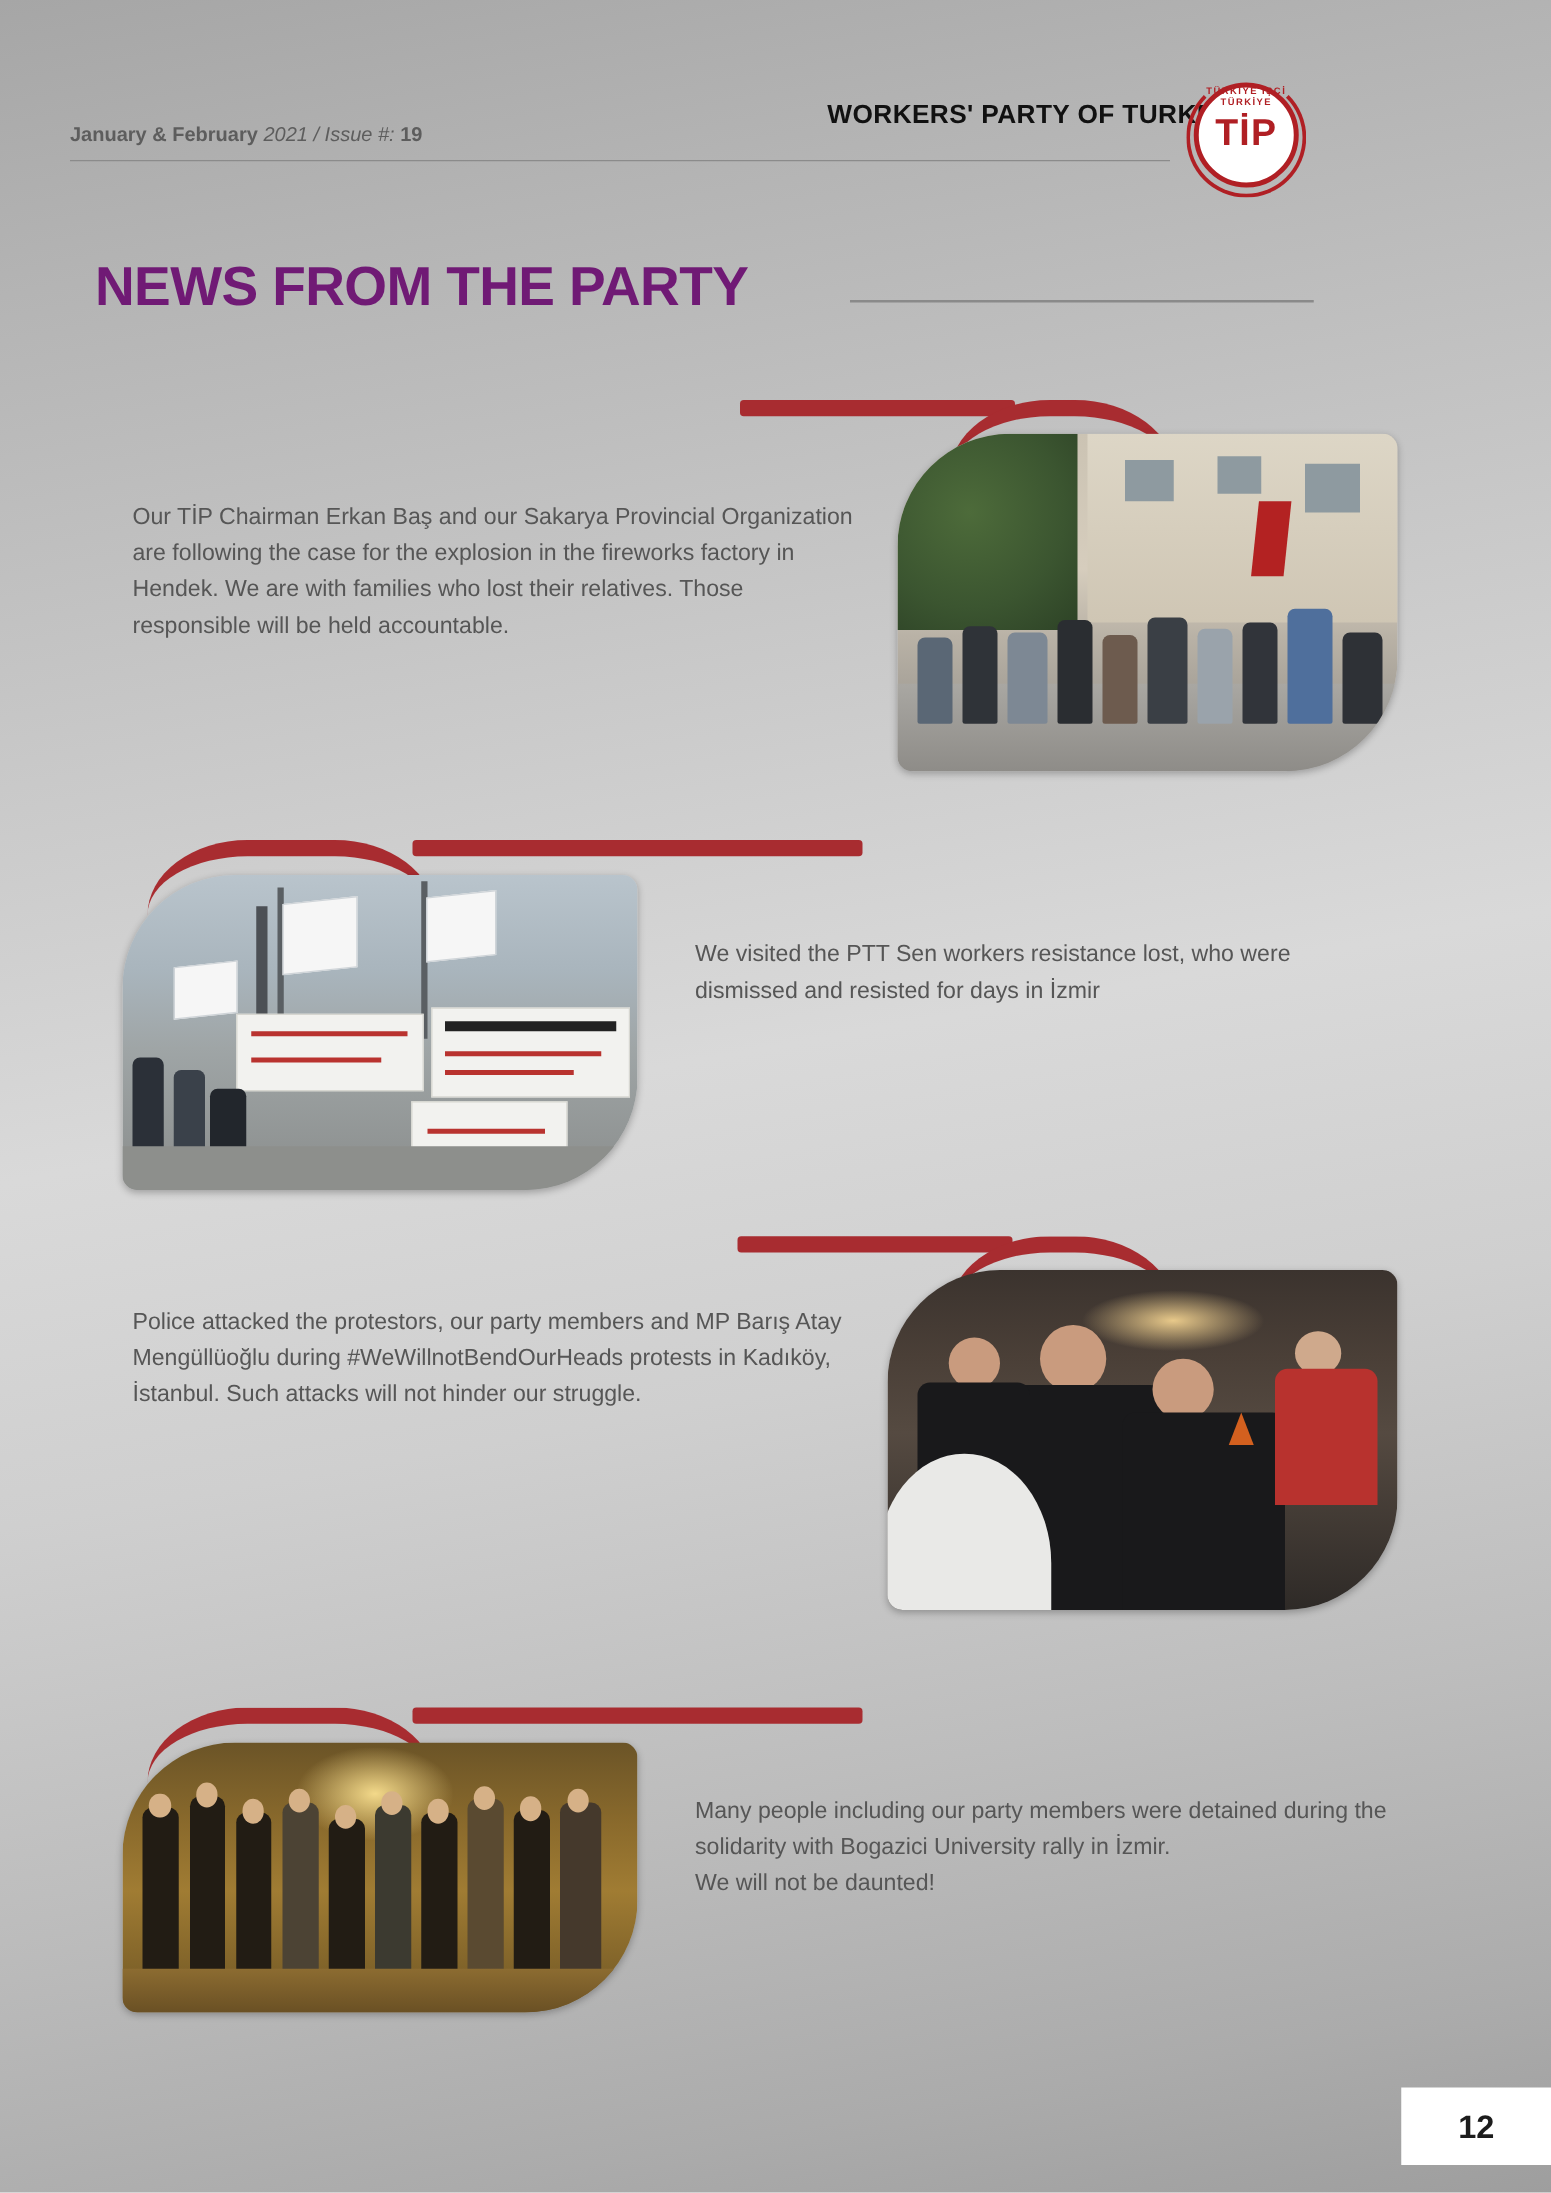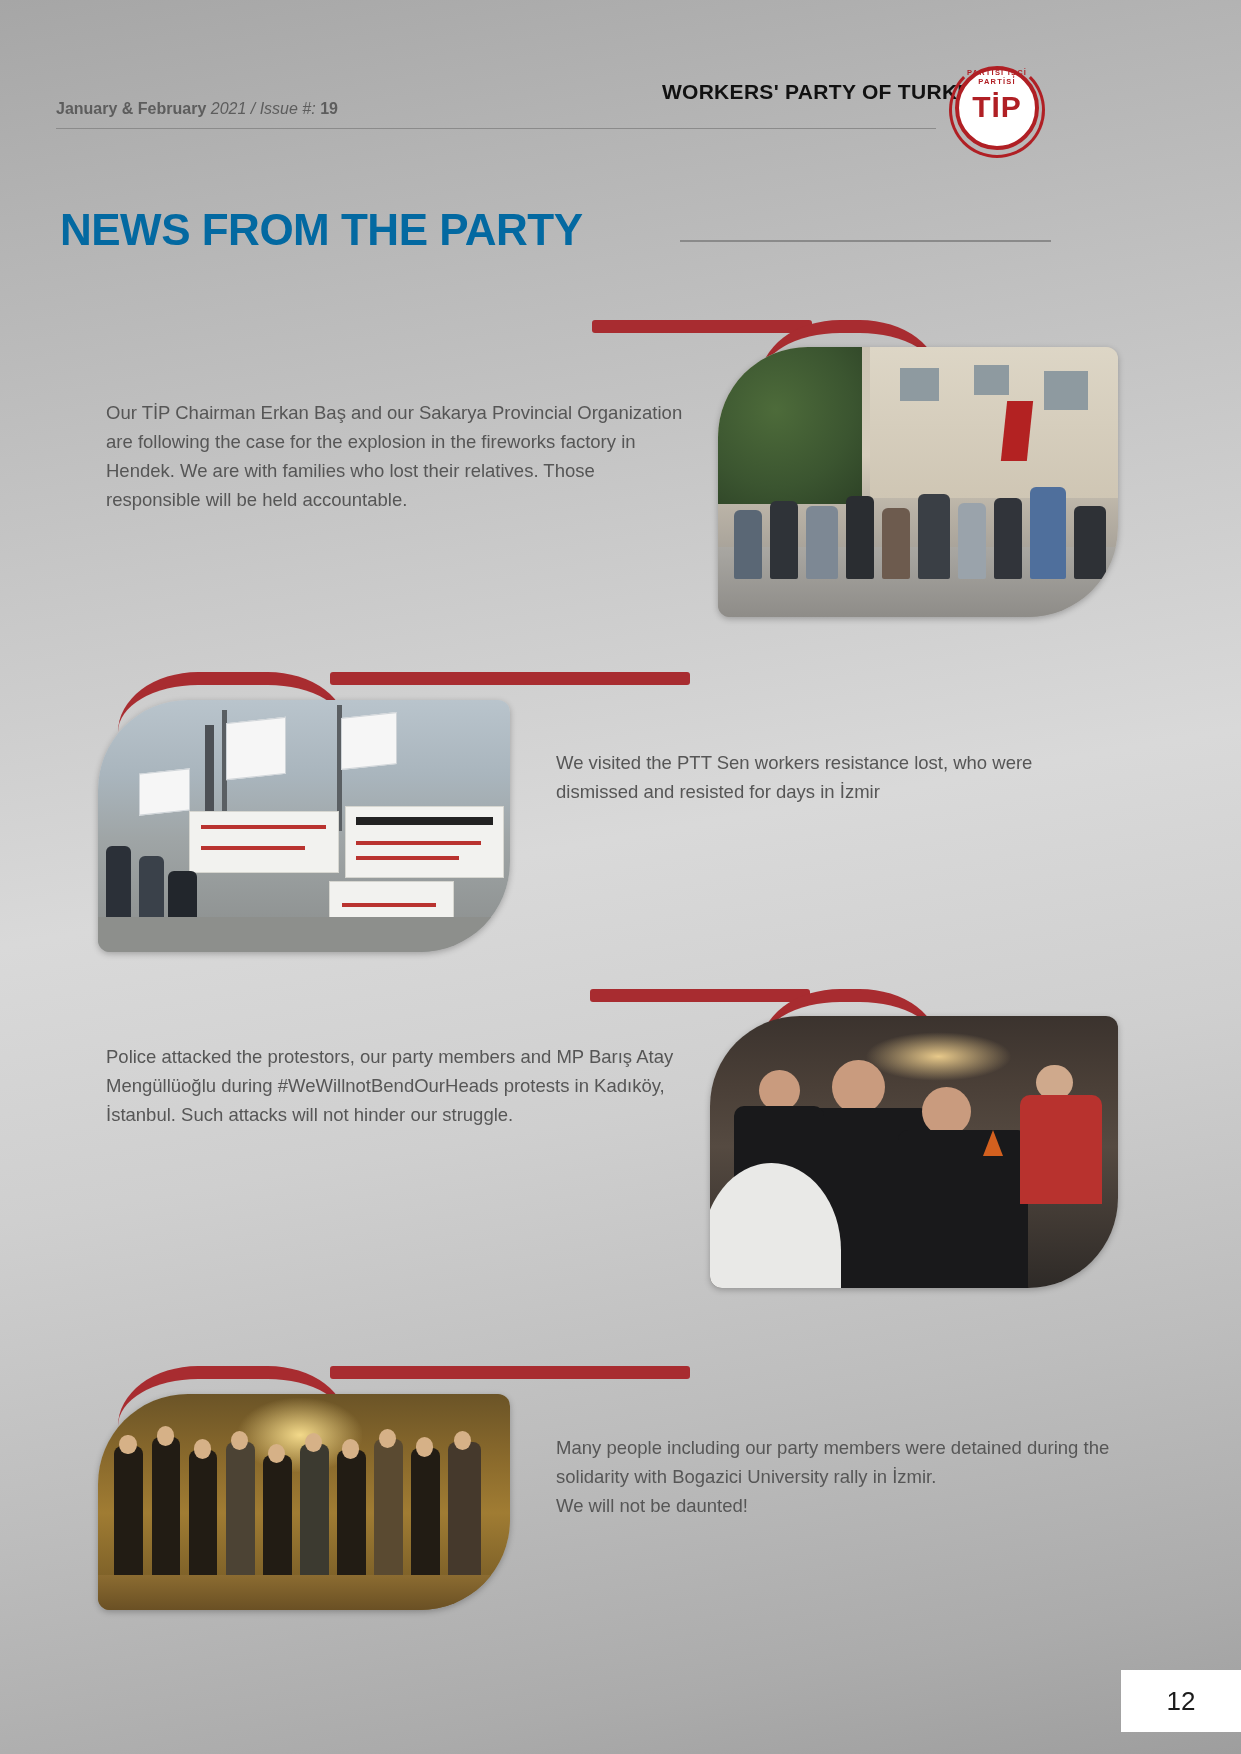--- a/index.html
+++ b/index.html
@@ -102,24 +102,24 @@
     border-radius: 50%;
     border: 3px solid #b01f24;
     border-top-color: transparent;
     box-sizing: border-box;
   }
 
   
   .page-title {
     position: absolute;
     top: 205px;
-    left: 60px;
+    left: 76px;
     font-size: 44px;
     font-weight: bold;
-    color: #0369a1;
+    color: #701a75;
     letter-spacing: -0.5px;
     white-space: nowrap;
   }
   .title-rule {
     position: absolute;
     top: 240px;
     left: 680px;
     width: 371px;
     height: 2px;
     background: #8a8a8a;
@@ -202,42 +202,42 @@
     bottom: 22px;
     width: 120px;
     height: 62px;
     background: #ffffff;
     display: flex;
     align-items: center;
     justify-content: center;
   }
   .page-number-box span {
     font-size: 26px;
-    font-weight: normal;
+    font-weight: bold;
     color: #1c1c1c;
   }
 </style>
 </head>
 <body>
 
 <div class="header">
   <div class="masthead">WORKERS' PARTY OF TURKEY</div>
   <div class="issue-line">
     <span class="b">January &amp; February</span>
     <span class="i">2021</span>
     <span class="i">/ Issue #:</span>
     <span class="b">19</span>
   </div>
   <div class="header-rule"></div>
 </div>
 
 <div class="logo">
   <div class="logo-wreath"></div>
   <div class="logo-circle"></div>
-  <div class="logo-top">PARTİSİ  İŞÇİ  PARTİSİ</div>
+  <div class="logo-top">TÜRKİYE  İŞÇİ  TÜRKİYE</div>
   <div class="logo-text">TİP</div>
 </div>
 
 <div class="page-title">NEWS FROM THE PARTY</div>
 <div class="title-rule"></div>
 
 <div class="block">
   <div class="accent" style="left:592px; top:320px; width:220px;"></div>
   <div class="accent-curve" style="left:760px; top:320px; width:180px; height:74px;"></div>
 

